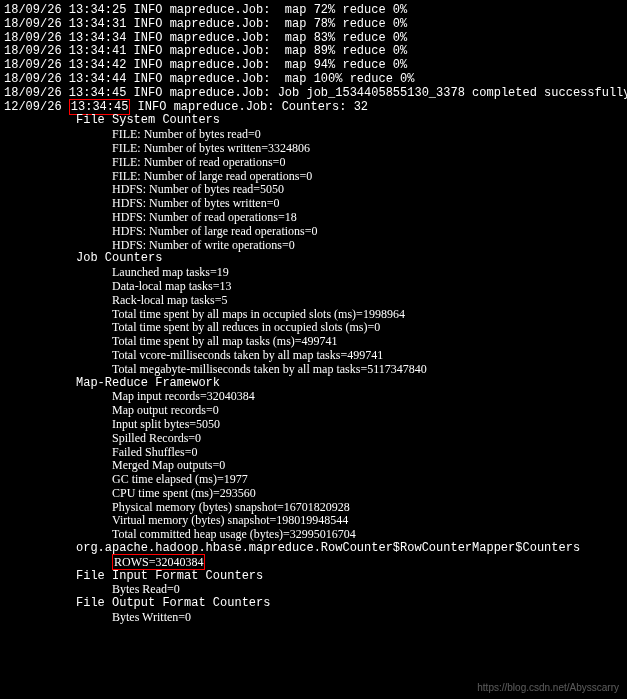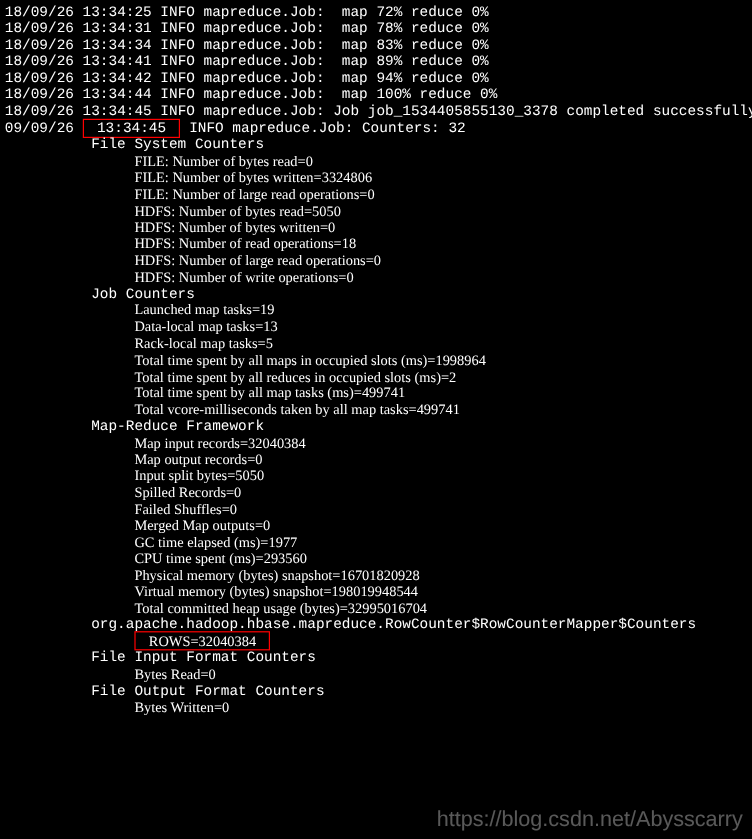--- a/index.html
+++ b/index.html
@@ -14,64 +14,66 @@
     height: 699px;
     box-sizing: border-box;
     overflow: hidden;
     position: relative;
   }
   .line { white-space: pre; }
   .indent1 { padding-left: 72px; }
   .indent2 { padding-left: 108px; font-family: Liberation Serif, serif; }
   .box-red {
     border: 1px solid #ff0000;
-    padding: 0 11px;
+    padding: 0 1px;
     display: inline;
   }
   .watermark {
     position: absolute;
     bottom: 6px;
     right: 8px;
     color: rgba(255,255,255,0.35);
     font-family: Arial, sans-serif;
-    font-size: 18px;
+    font-size: 10px;
     margin-top: 12px;
   }
 </style>
 </head>
 <body>
 
 <div>
   <div class="line">18/09/26 13:34:25 INFO mapreduce.Job:  map 72% reduce 0%</div>
   <div class="line">18/09/26 13:34:31 INFO mapreduce.Job:  map 78% reduce 0%</div>
   <div class="line">18/09/26 13:34:34 INFO mapreduce.Job:  map 83% reduce 0%</div>
   <div class="line">18/09/26 13:34:41 INFO mapreduce.Job:  map 89% reduce 0%</div>
   <div class="line">18/09/26 13:34:42 INFO mapreduce.Job:  map 94% reduce 0%</div>
   <div class="line">18/09/26 13:34:44 INFO mapreduce.Job:  map 100% reduce 0%</div>
   <div class="line">18/09/26 13:34:45 INFO mapreduce.Job: Job job_1534405855130_3378 completed successfully</div>
-  <div class="line"><span>09/09/26 </span><span class="box-red">13:34:45</span><span> INFO mapreduce.Job: Counters: 32</span></div>
+  <div class="line"><span>12/09/26 </span><span class="box-red">13:34:45</span><span> INFO mapreduce.Job: Counters: 32</span></div>
 
   <div class="line indent1">File System Counters</div>
   <div class="line indent2">FILE: Number of bytes read=0</div>
   <div class="line indent2">FILE: Number of bytes written=3324806</div>
+  <div class="line indent2">FILE: Number of read operations=0</div>
   <div class="line indent2">FILE: Number of large read operations=0</div>
   <div class="line indent2">HDFS: Number of bytes read=5050</div>
   <div class="line indent2">HDFS: Number of bytes written=0</div>
   <div class="line indent2">HDFS: Number of read operations=18</div>
   <div class="line indent2">HDFS: Number of large read operations=0</div>
   <div class="line indent2">HDFS: Number of write operations=0</div>
 
   <div class="line indent1">Job Counters</div>
   <div class="line indent2">Launched map tasks=19</div>
   <div class="line indent2">Data-local map tasks=13</div>
   <div class="line indent2">Rack-local map tasks=5</div>
   <div class="line indent2">Total time spent by all maps in occupied slots (ms)=1998964</div>
-  <div class="line indent2">Total time spent by all reduces in occupied slots (ms)=2</div>
+  <div class="line indent2">Total time spent by all reduces in occupied slots (ms)=0</div>
   <div class="line indent2">Total time spent by all map tasks (ms)=499741</div>
   <div class="line indent2">Total vcore-milliseconds taken by all map tasks=499741</div>
+  <div class="line indent2">Total megabyte-milliseconds taken by all map tasks=5117347840</div>
 
   <div class="line indent1">Map-Reduce Framework</div>
   <div class="line indent2">Map input records=32040384</div>
   <div class="line indent2">Map output records=0</div>
   <div class="line indent2">Input split bytes=5050</div>
   <div class="line indent2">Spilled Records=0</div>
   <div class="line indent2">Failed Shuffles=0</div>
   <div class="line indent2">Merged Map outputs=0</div>
   <div class="line indent2">GC time elapsed (ms)=1977</div>
   <div class="line indent2">CPU time spent (ms)=293560</div>

